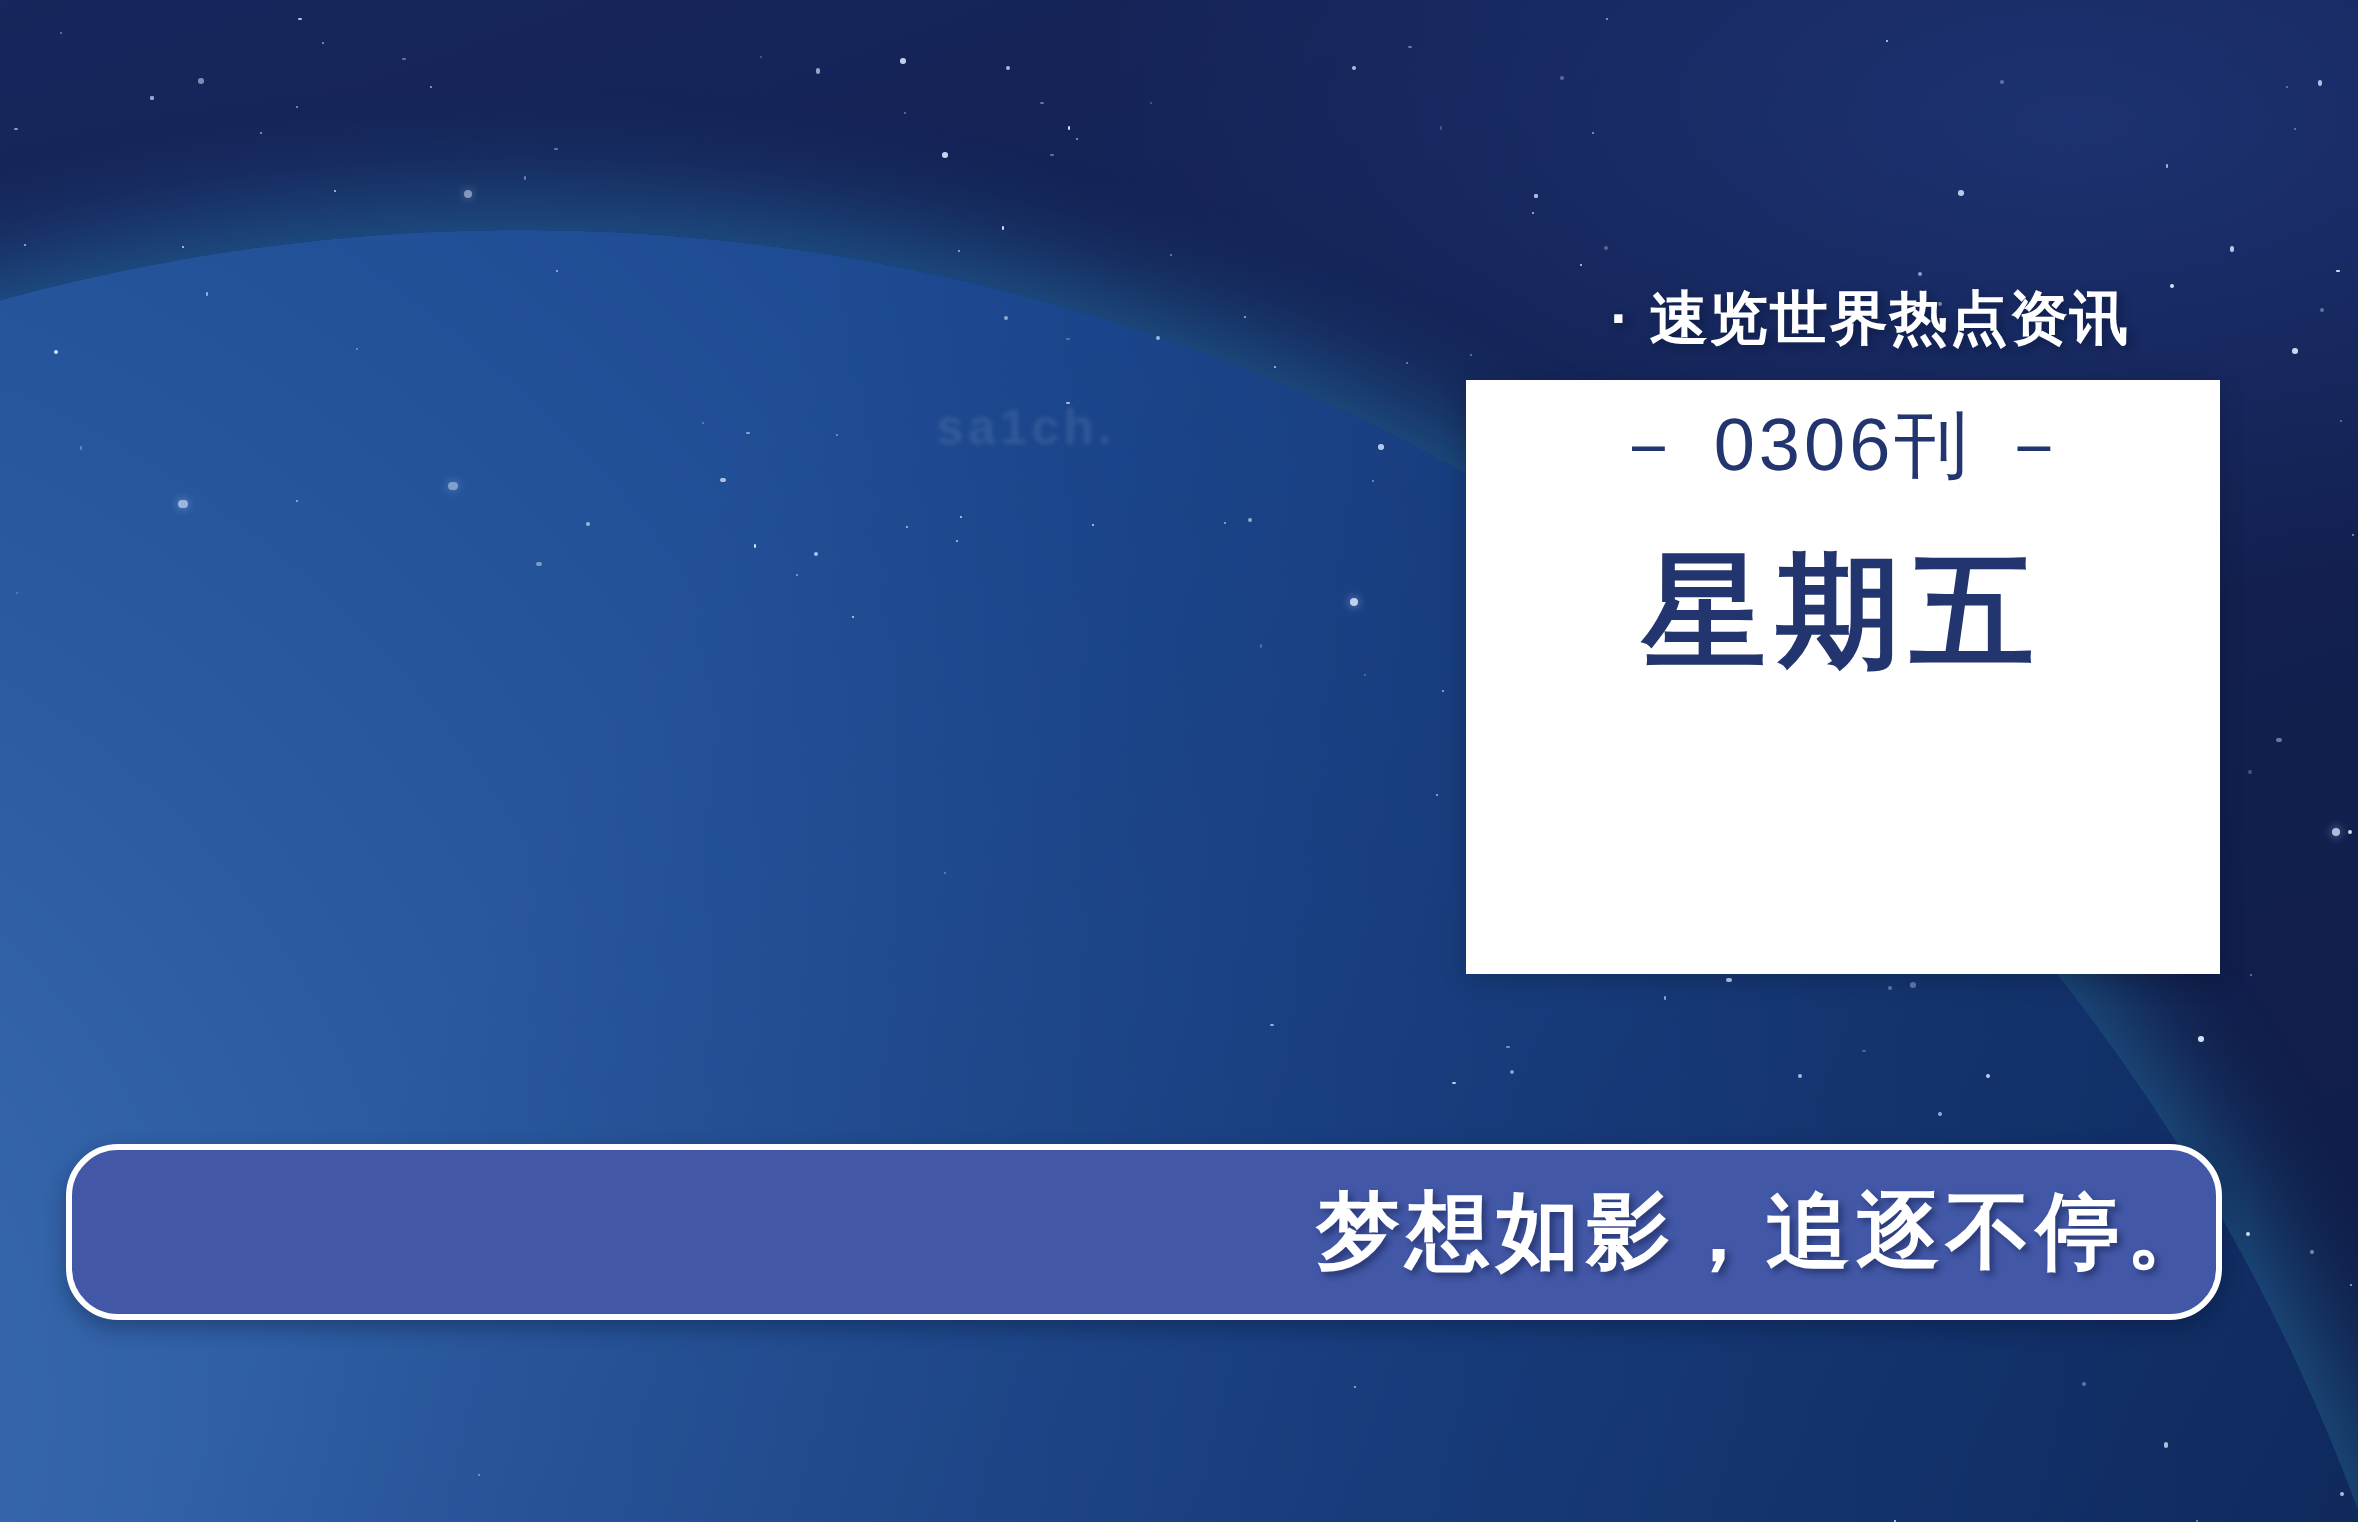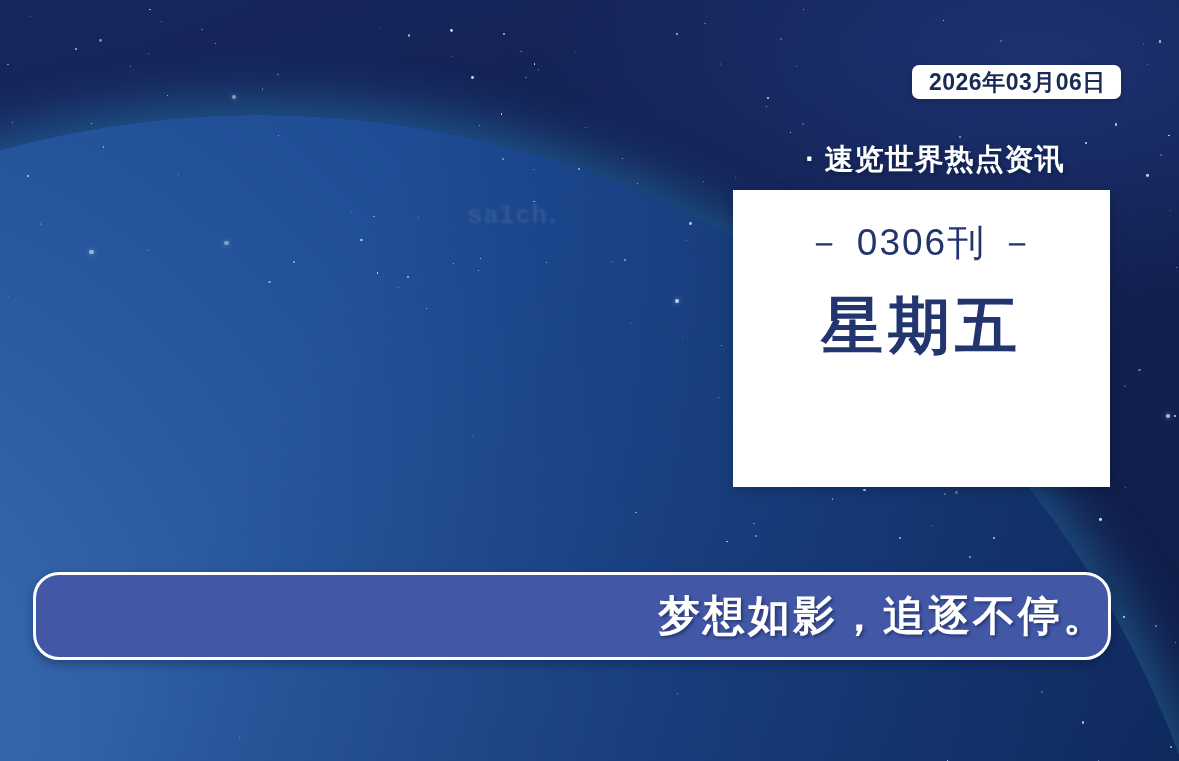--- a/index.html
+++ b/index.html
@@ -144,21 +144,21 @@
 
   
   .card{
     position:absolute; z-index:7;
     left:733px; top:190px;
     width:377px; height:297px;
     background:#ffffff;
     color:#21336e;
     display:flex; flex-direction:column;
     align-items:center; justify-content:flex-start;
-    padding-top:28px;
+    padding-top:8px;
     box-shadow:0 3px 12px rgba(0,0,0,.20);
   }
   .card-issue{
     font-size:37px;
     font-weight:500;
     letter-spacing:2px;
     color:#22356e;
     white-space:nowrap;
   }
   .card-week{
@@ -457,21 +457,20 @@
       <div class="star" style="left: 1041px; top: 690.7px; width: 1.9px; height: 1.9px; opacity: 0.38;"></div>
       <div class="star" style="left: 873.8px; top: 467.2px; width: 1.9px; height: 1.9px; opacity: 0.45;"></div>
       <div class="star" style="left: 471.1px; top: 75.8px; width: 2.8px; height: 2.8px; opacity: 0.89;"></div>
       <div class="star" style="left: 502.7px; top: 32.5px; width: 2.8px; height: 2.8px; opacity: 0.77;"></div>
       <div class="star" style="left: 267.9px; top: 280.7px; width: 2.8px; height: 2.8px; opacity: 0.48;"></div>
     </div>
 
   <div class="watermark">sa1ch.</div>
 
 
-  <div class="date-badge">2026年03月06日</div>
 
   <div class="slogan">
     <span class="rest">· 速览世界热点资讯</span>
   </div>
 
   <div class="card">
     <div class="card-issue">－ 0306刊 －</div>
     <div class="card-week">星期五</div>
   </div>
 

